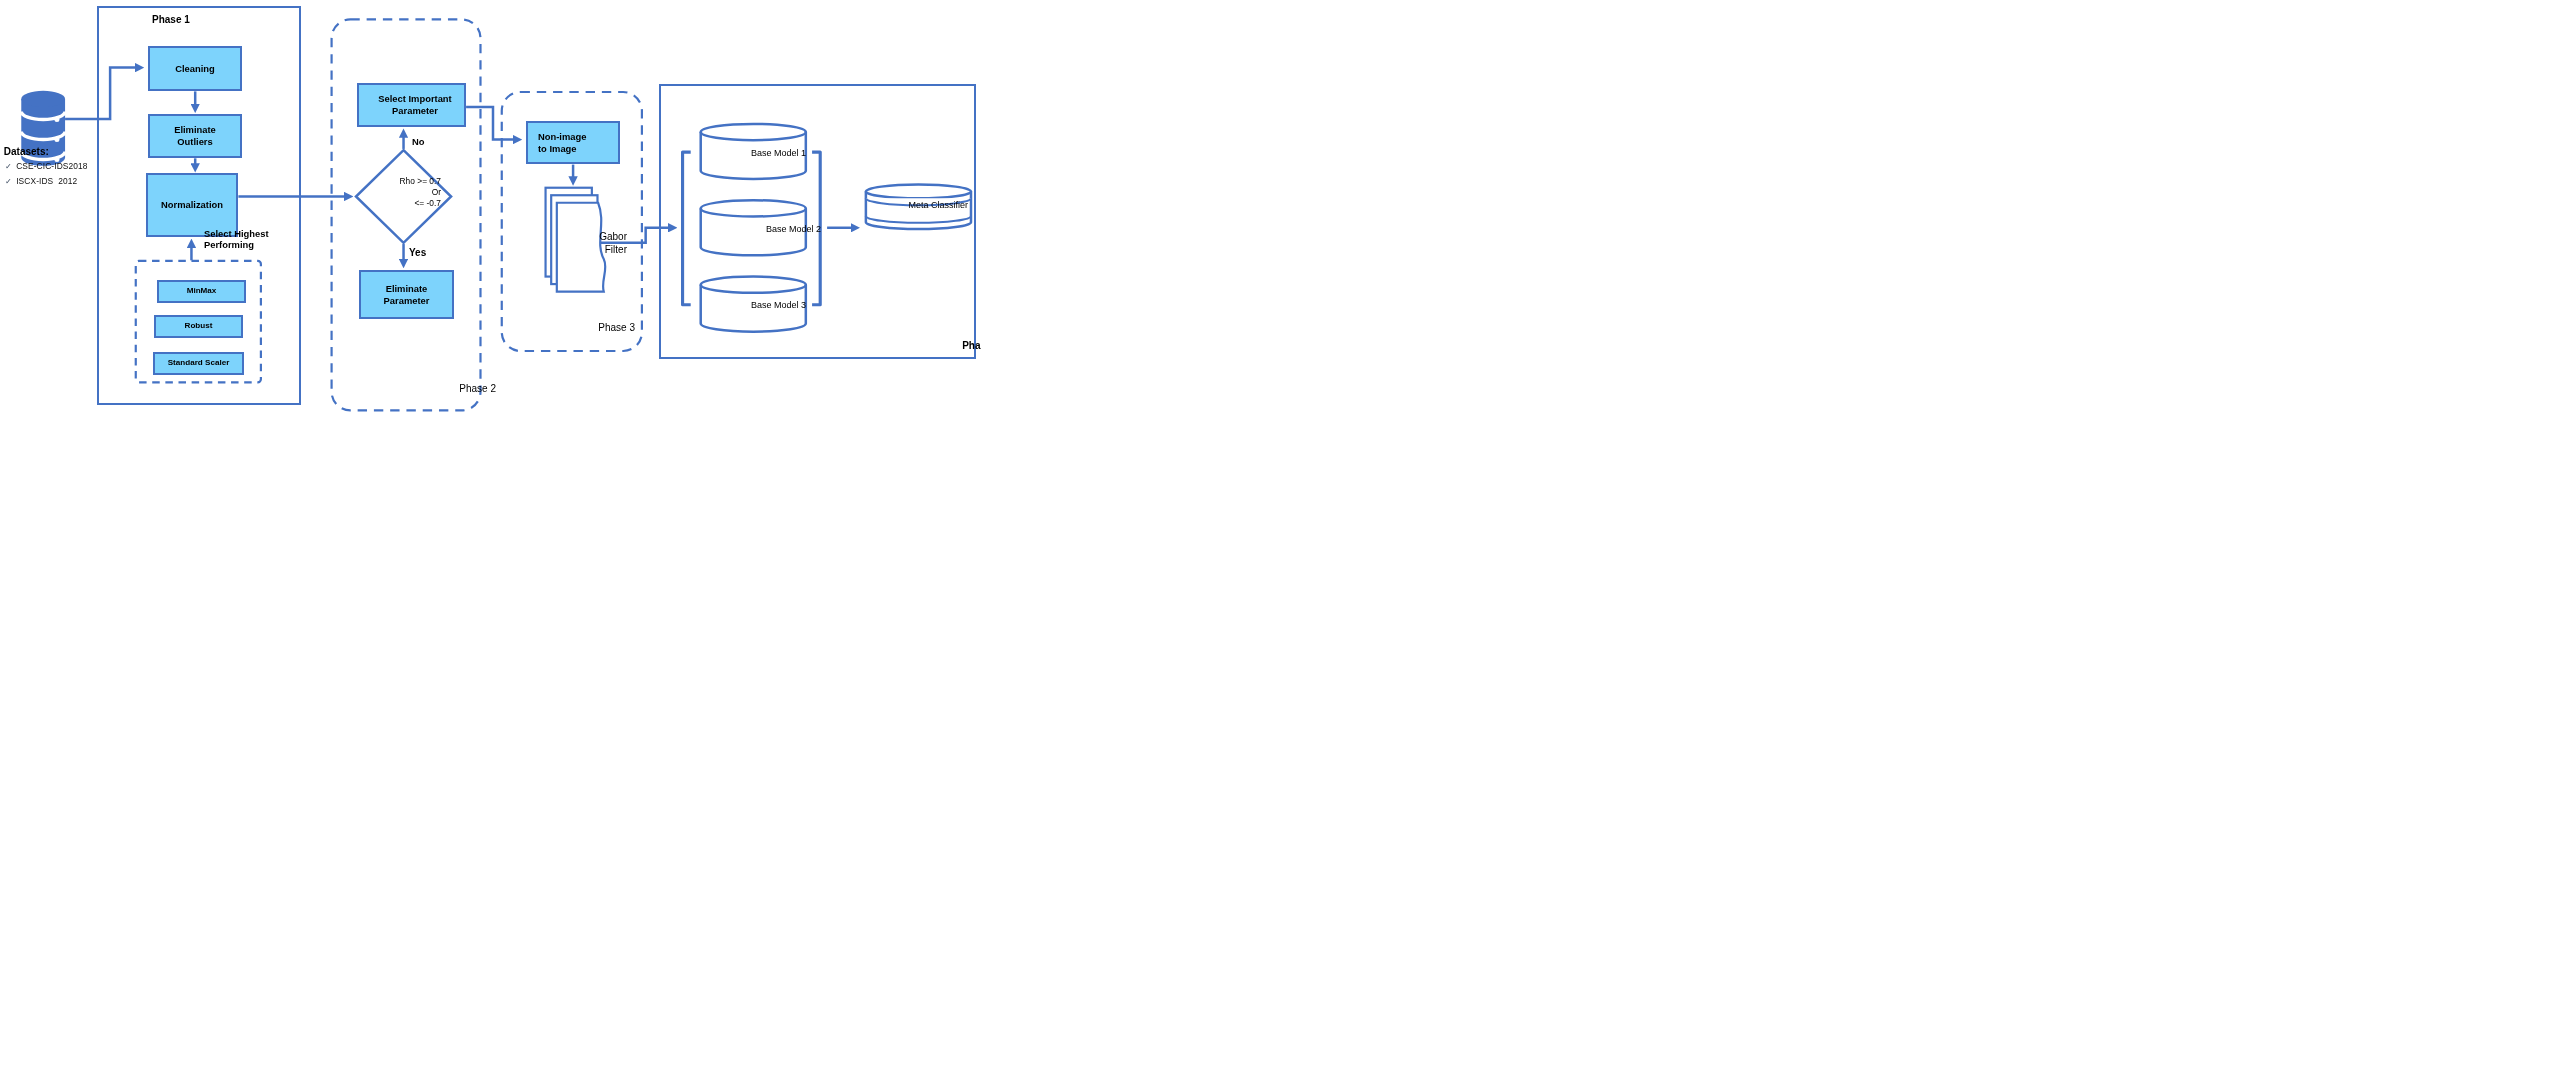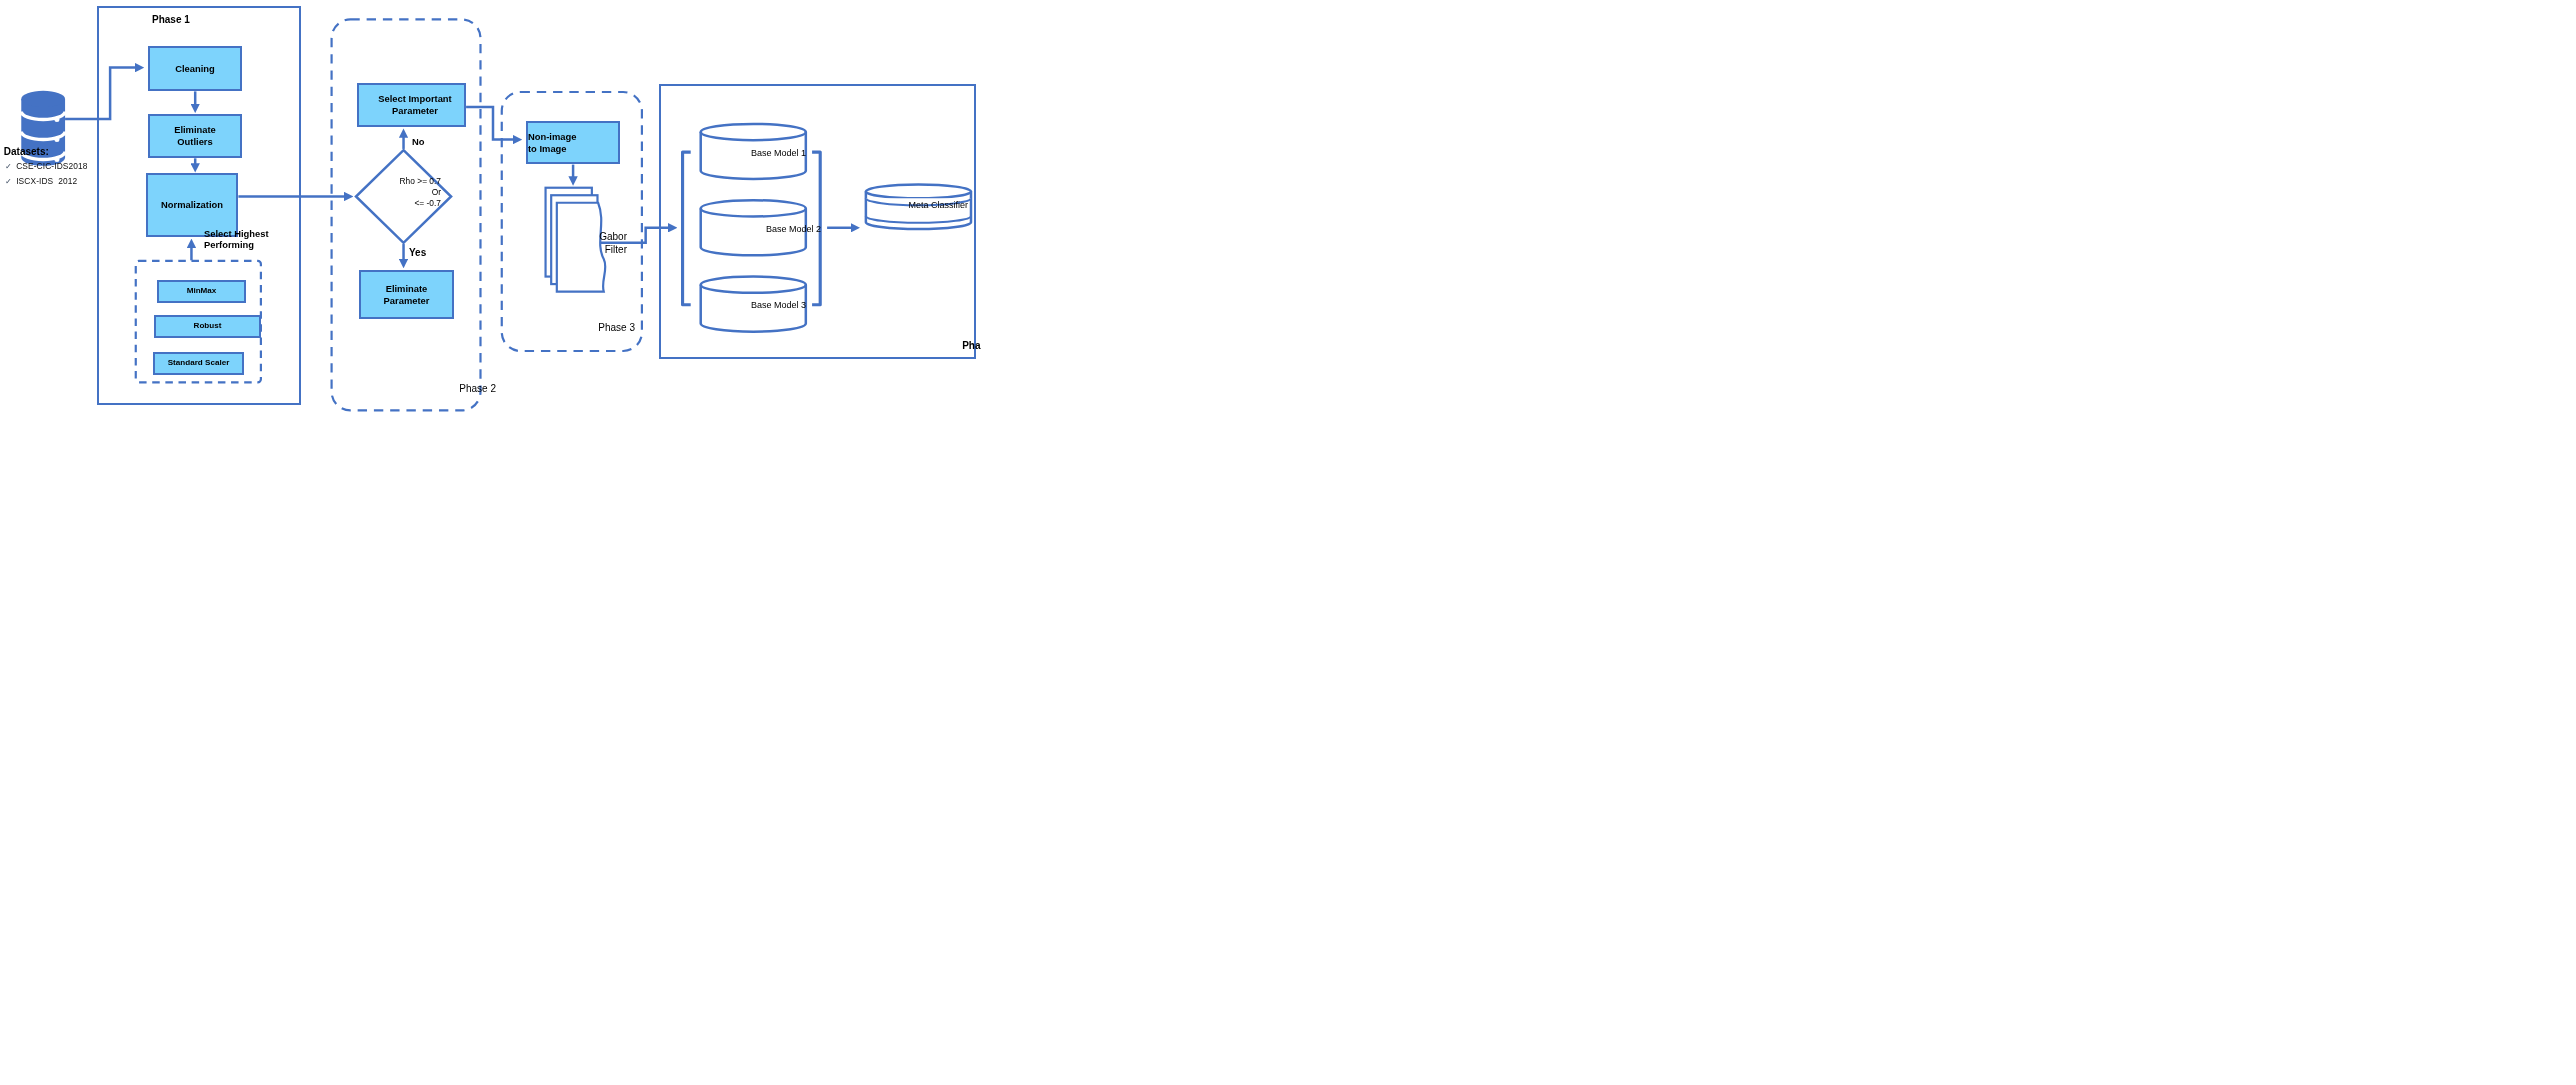--- a/index.html
+++ b/index.html
@@ -122,34 +122,34 @@
   <div class="overlay-label phase-label" style="left:499px;top:322px;width:94px;">Phase 3</div>
   <div class="plain phase-label" style="left:870px;top:340px;width:88px;text-align:right;">Phase 4</div>
 
   <div class="node" style="left:148px;top:46px;width:94px;height:45px;">Cleaning</div>
   <div class="node multi" style="left:148px;top:114px;width:94px;height:44px;">Eliminate
 Outliers</div>
   <div class="node" style="left:146px;top:173px;width:92px;height:64px;">Normalization</div>
   <div class="plain multi" style="left:204px;top:228px;font-size:9.4px;">Select Highest
 Performing</div>
   <div class="node small" style="left:157px;top:280px;width:89px;height:23px;">MinMax</div>
-  <div class="node small" style="left:154px;top:315px;width:107px;height:22.5px;">Robust</div>
+  <div class="node small" style="left:154px;top:315px;width:89px;height:22.5px;">Robust</div>
   <div class="node small" style="left:153px;top:352px;width:91px;height:23px;">Standard Scaler</div>
 
   <div class="node multi" style="left:357px;top:83px;width:109px;height:44px;padding-left:7px;">Select Important
 Parameter</div>
   <div class="overlay-label multi" style="left:366px;top:176px;width:75px;font-size:8.4px;line-height:1.3;">Rho &gt;= 0.7
 Or
 &lt;= -0.7</div>
   <div class="plain" style="left:412px;top:136px;font-size:9.4px;">No</div>
   <div class="plain" style="left:409px;top:247px;font-size:10px;">Yes</div>
   <div class="node multi" style="left:359px;top:270px;width:95px;height:49px;">Eliminate
 Parameter</div>
 
-  <div class="node multi" style="left:526px;top:121px;width:94px;height:43px;justify-content:flex-start;text-align:left;">Non-image
+  <div class="node multi" style="left:526px;top:121px;width:94px;height:43px;justify-content:flex-start;padding-left:10px;text-align:left;">Non-image
 to Image</div>
   <div class="overlay-label multi" style="left:554px;top:230px;width:49px;font-size:10px;line-height:1.3;margin-left:24px;">Gabor
 Filter</div>
 
   <div class="overlay-label" style="left:701px;top:148px;width:105px;font-size:9px;">Base Model 1</div>
   <div class="overlay-label" style="left:701px;top:224px;width:120px;font-size:9px;">Base Model 2</div>
   <div class="overlay-label" style="left:701px;top:300px;width:105px;font-size:9px;">Base Model 3</div>
   <div class="overlay-label" style="left:870px;top:200px;width:98px;font-size:9px;">Meta Classifier</div>
 
 </div>

